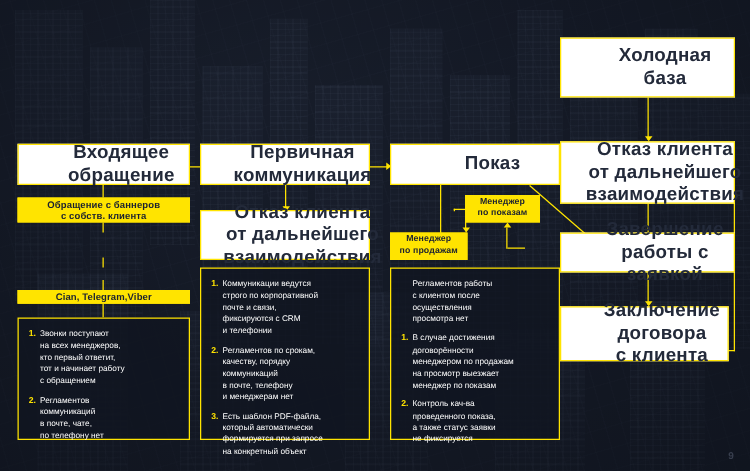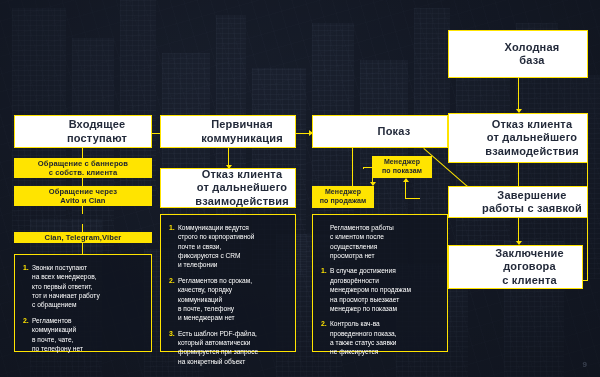--- a/index.html
+++ b/index.html
@@ -38,21 +38,21 @@
   }
   .bg .tint{position:absolute;inset:0;background:rgba(19,24,36,.62);}
 
   
   .node{position:absolute;box-sizing:border-box;display:flex;align-items:center;
         justify-content:center;text-align:center;}
   .node span{display:block;line-height:1.22;}
 
   .white{
     background:#ffffff;border:1.6px solid #ffe400;color:#232a3a;
-    font-weight:700;font-size:11px;letter-spacing:.2px;padding-left:28px;
+    font-weight:700;font-size:15px;letter-spacing:.2px;padding-left:28px;
   }
   .yellow{
     background:#ffe400;border:1px solid #ffe400;color:#1b2130;
     font-weight:600;font-size:7.6px;letter-spacing:.1px;
   }
   .yellow.small{font-size:7px;}
 
   
   .panel{
     position:absolute;box-sizing:border-box;
@@ -149,30 +149,26 @@
   <div class="ar ar-u" style="left:515.5px;top:159px;"></div>
 
   <div class="ln lnv" style="left:518px;top:217px;height:27px;"></div>
   <div class="ar ar-d" style="left:515.5px;top:241px;"></div>
 
   <div class="ln lnh" style="left:562px;top:280px;width:26px;"></div>
   <div class="ln lnv" style="left:587px;top:138px;height:143px;"></div>
   <div class="ln lnh" style="left:562px;top:138px;width:26px;"></div>
 
   <div class="node white" style="left:14px;top:115px;width:138px;height:33px;">
-    <span>Входящее поступают</span>
+    <span>Входящее обращение</span>
   </div>
 
   <div class="node yellow" style="left:14px;top:158px;width:138px;height:20px;">
     <span style="white-space: pre-line;">Обращение с баннеров
 с собств. клиента</span>
-  </div>
-  <div class="node yellow" style="left:14px;top:186px;width:138px;height:20px;">
-    <span style="white-space: pre-line;">Обращение через
-Avito и Cian</span>
   </div>
   <div class="node yellow" style="left:14px;top:232px;width:138px;height:11px;">
     <span>Cian, Telegram,Viber</span>
   </div>
 
   <div class="panel" style="left:14px;top:254px;width:138px;height:98px;">
     <ol>
       <li><span class="num">1.</span><span style="white-space: pre-line;">Звонки поступают
 на всех менеджеров,
 кто первый ответит,

